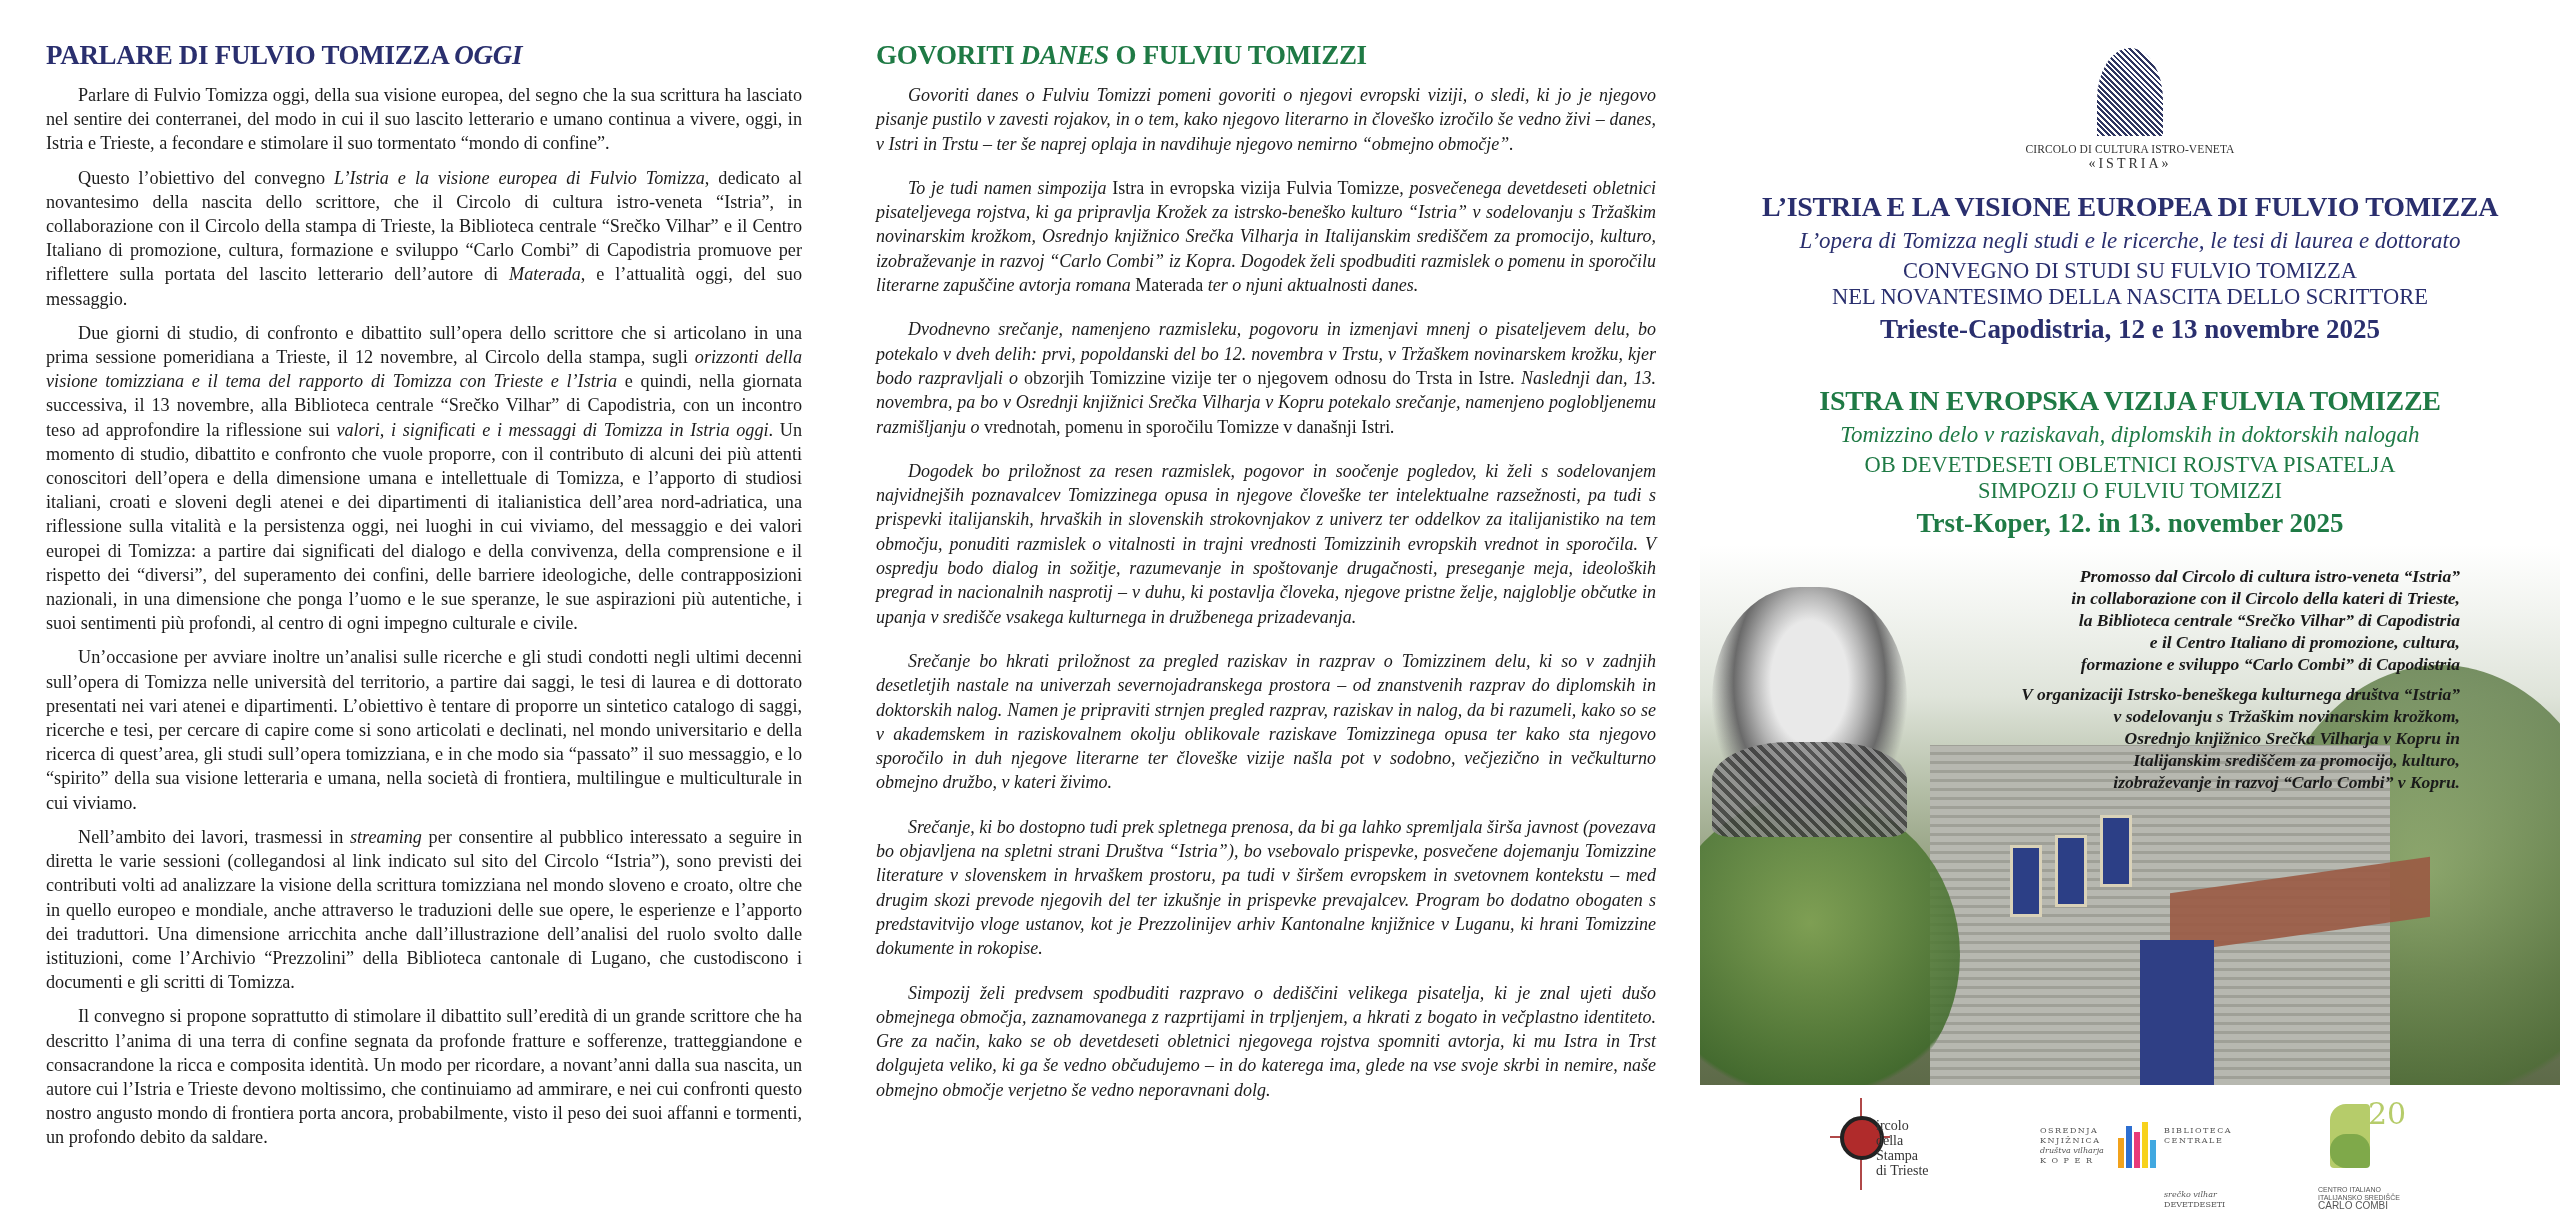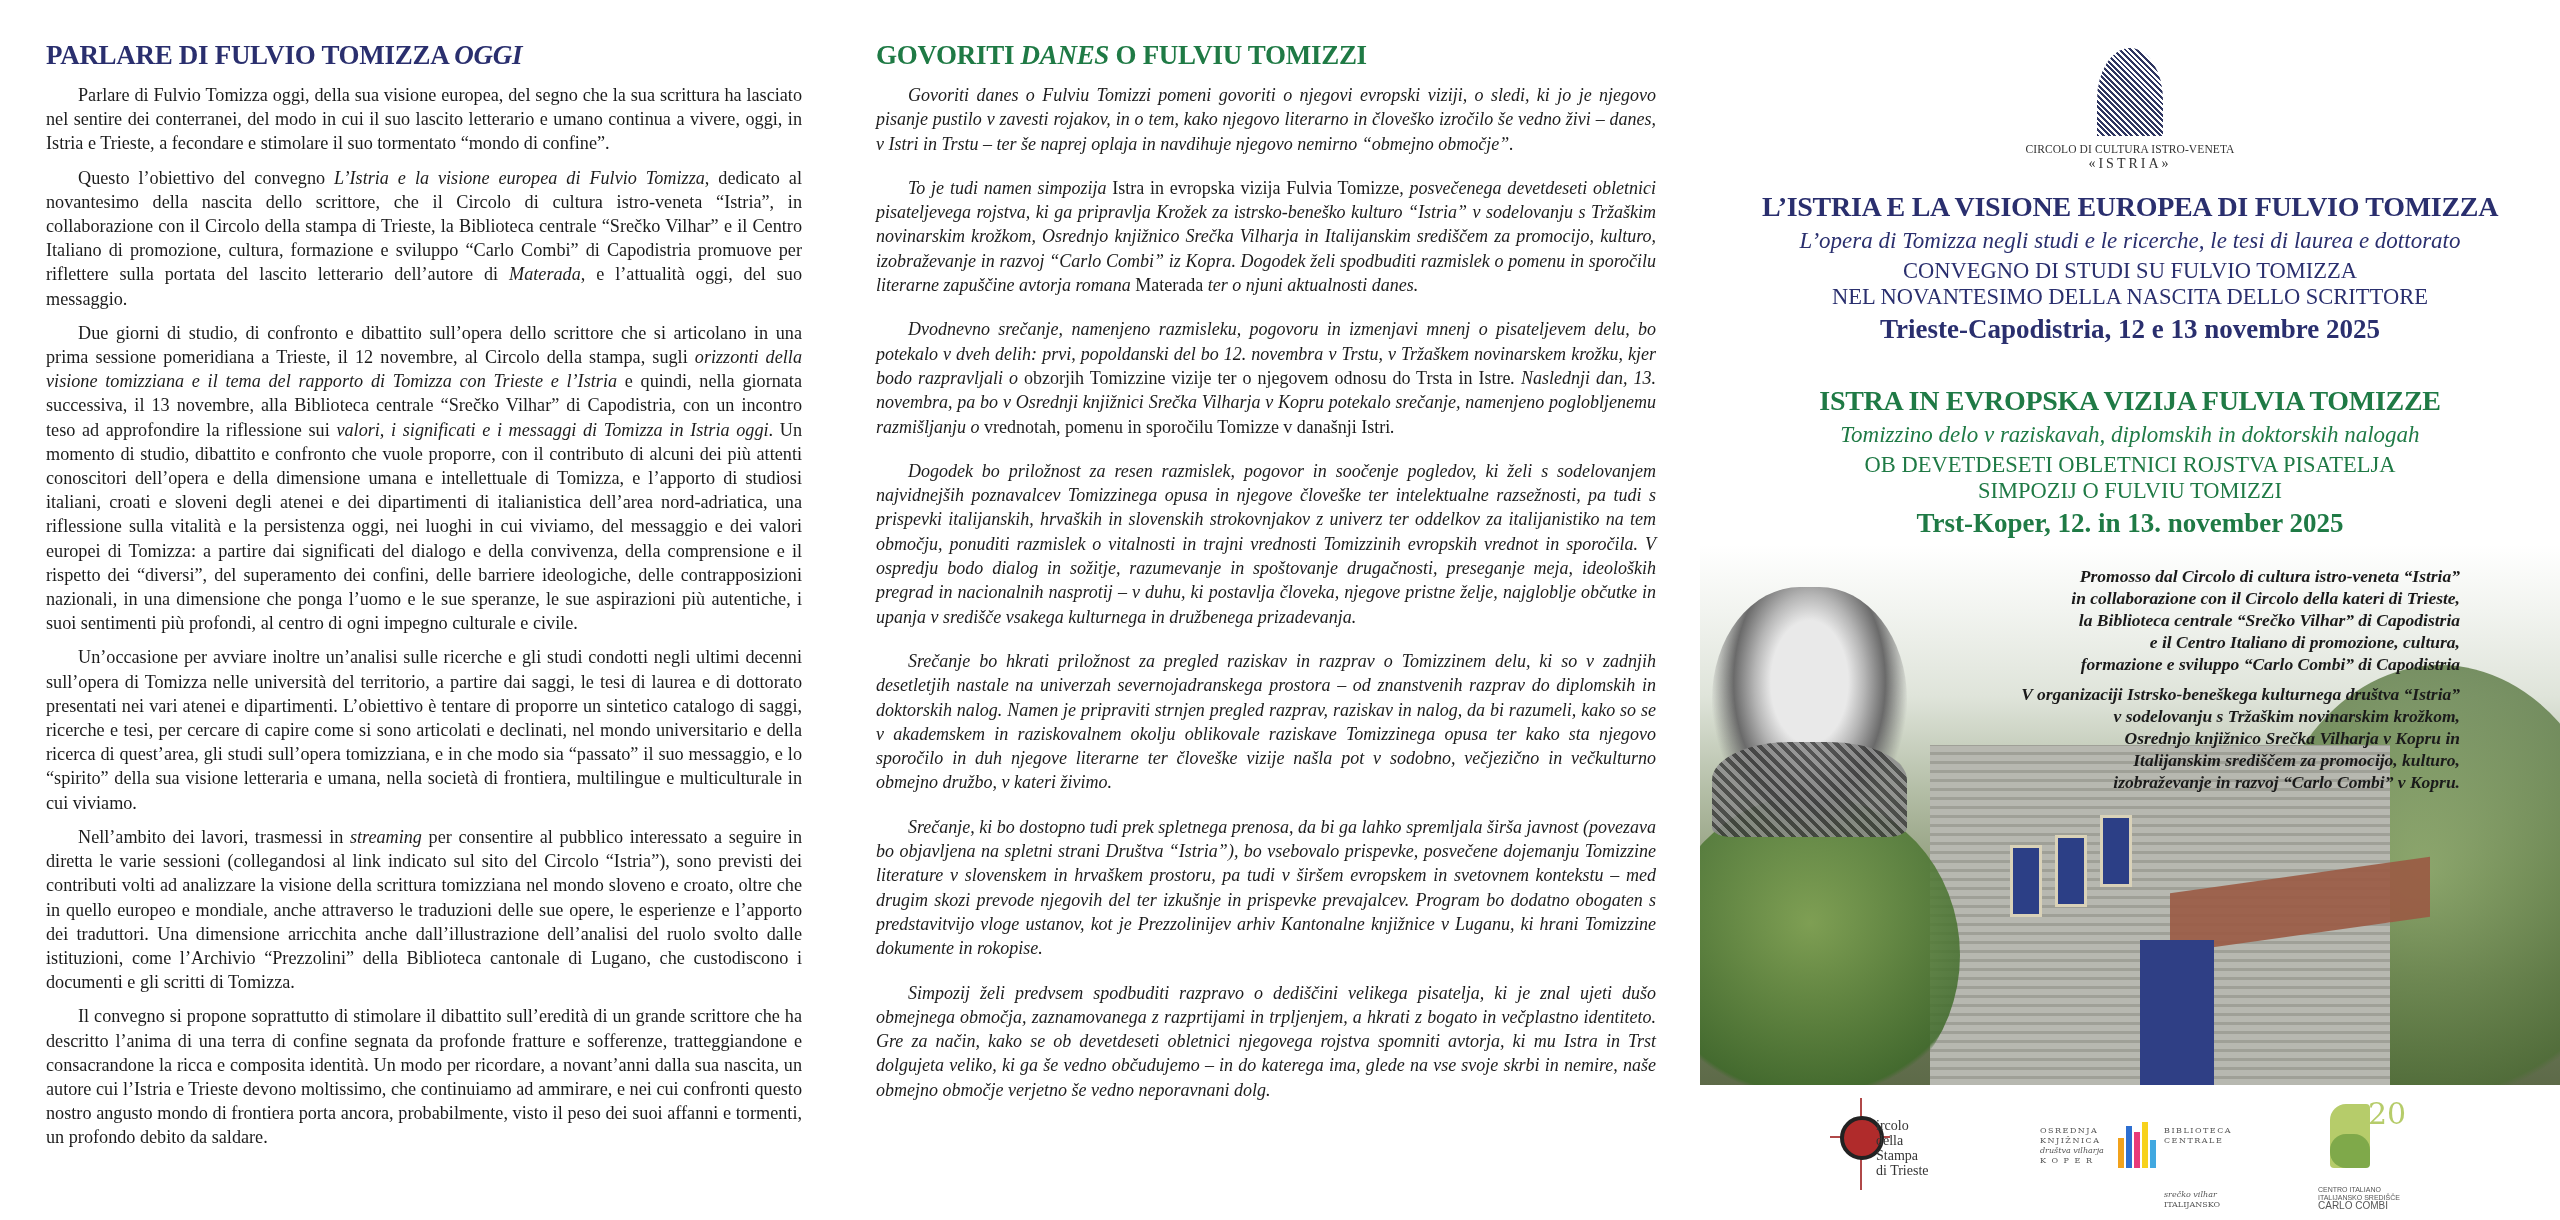--- a/index.html
+++ b/index.html
@@ -194,21 +194,21 @@
         <span style="height:30px;background:#f2a21c"></span>
         <span style="height:42px;background:#2d6fd1"></span>
         <span style="height:36px;background:#e93a7a"></span>
         <span style="height:46px;background:#f7d21c"></span>
         <span style="height:28px;background:#41a8e0"></span>
       </div>
       <div class="knj-text" style="left:124px;top:4px;">
         <div>BIBLIOTECA</div>
         <div>CENTRALE</div>
         <div style="font-style:italic;letter-spacing:0;margin-top:44px;">srečko vilhar</div>
-        <div style="letter-spacing:0;">ITALIJANSKO</div>
+        <div style="letter-spacing:0;">DEVETDESETI</div>
       </div>
     </div>
 
     <div class="fl logo-combi" style="left:600px;">
       <div class="combi-shape"></div>
       <div class="combi-shape2"></div>
       <div class="combi-20">20</div>
       <div class="combi-text">
         <div>CENTRO ITALIANO</div>
         <div>ITALIJANSKO SREDIŠČE</div>

